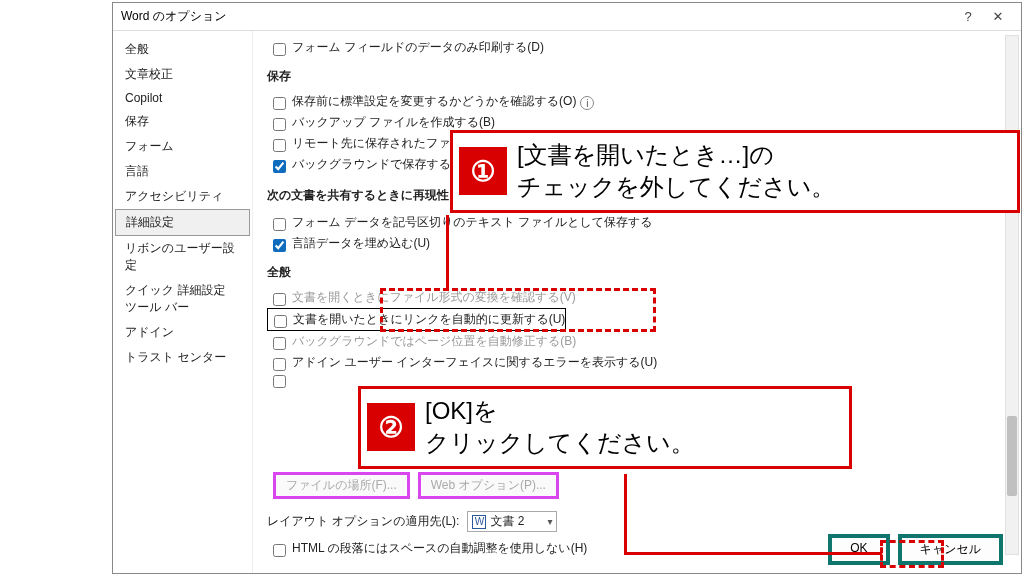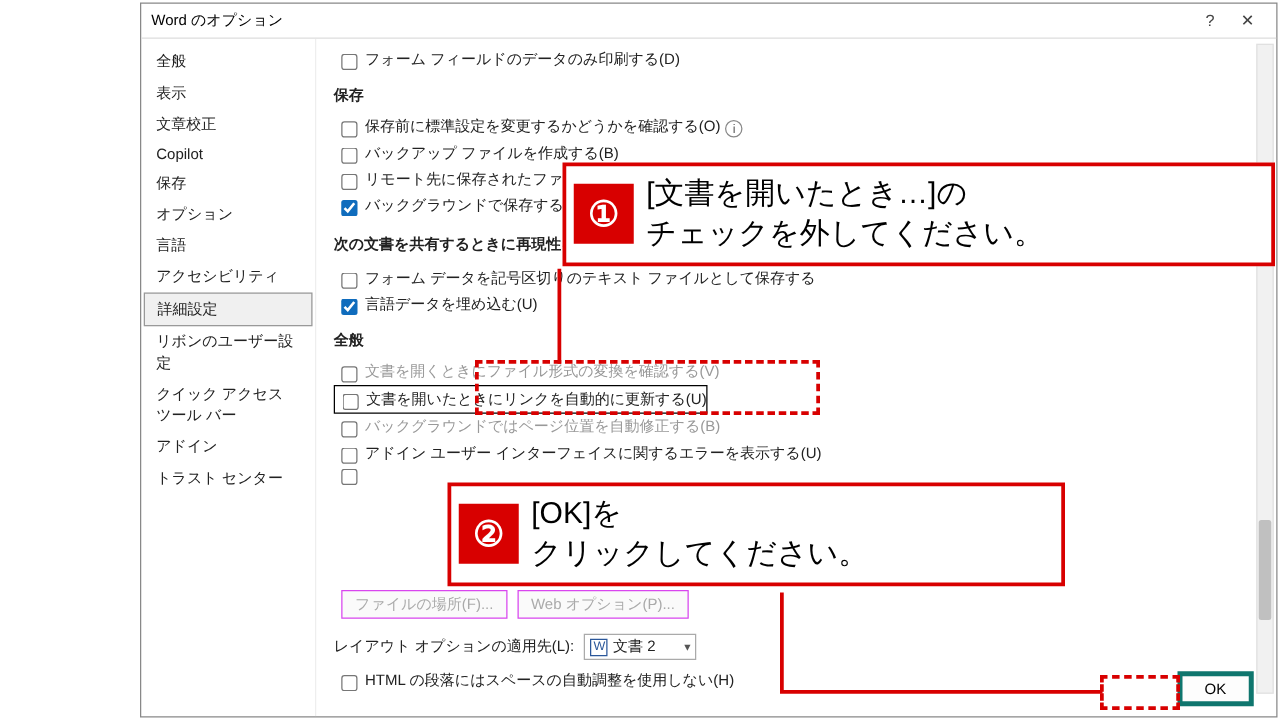--- a/index.html
+++ b/index.html
@@ -12,21 +12,21 @@
 .sidebar { width: 140px; padding: 6px 2px; border-right: 1px solid #eee; }
 .sidebar .item { padding: 4px 10px; font-size: 12px; color: #222; }
 .sidebar .item.sel { border: 1px solid #999; background: #f0f0f0; }
 .content { flex: 1; position: relative; overflow: hidden; padding: 6px 14px 0 14px; }
 .scrollbar { position: absolute; right: 2px; top: 4px; width: 14px; height: 520px; background: #f1f1f1; border: 1px solid #e0e0e0; }
 .scrollbar .thumb { position: absolute; left: 1px; width: 10px; top: 380px; height: 80px; background: #c0c0c0; border-radius: 2px;}
 .row { display: flex; align-items: flex-end; padding: 2px 0 2px 6px; font-size: 12px; color: #222; }
 .row input[type=checkbox]{ width: 13px; height: 13px; margin-right: 6px; accent-color: #0f6cbd; }
 .section-h { font-weight: bold; font-size: 12px; margin: 10px 0 6px 0; color: #222; }
 .help { display:inline-flex; width:14px; height:14px; border:1px solid #888; border-radius:50%; align-items:center; justify-content:center; font-size:10px; color:#555; margin-left:4px;}
-.subbtn { display:inline-block; border:1px solid #d946ef; padding:2px 10px; font-size:12px; color:#aaa; background:#fafafa; margin-right:8px;}
+.subbtn { display:inline-block; border:3px solid #d946ef; padding:2px 10px; font-size:12px; color:#aaa; background:#fafafa; margin-right:8px;}
 .dropdown { display:inline-flex; align-items:center; border:1px solid #aaa; padding:1px 4px; font-size:12px; background:#fff; min-width:90px;}
 .dropdown .wicon { width:14px; height:14px; margin-right:4px; display:inline-flex; align-items:center; justify-content:center; font-size:10px; color:#2b579a; border:1px solid #2b579a; }
 .dropdown .chev { margin-left:auto; font-size:10px; color:#555; padding-left:6px;}
 .footer { position:absolute; right:18px; bottom:8px; display:flex; gap:8px;}
 .footer .btn { border:4px solid #0f766e; padding:3px 18px; font-size:12px; background:#fdfdfd;}
 .callout { position:absolute; border:3px solid #d80000; background:#fff; display:flex; align-items:center; z-index:50;}
 .callout .num { width:48px; height:48px; background:#d80000; color:#fff; display:flex; align-items:center; justify-content:center; font-size:28px; font-weight:bold; margin:6px;}
 .callout .txt { font-size:24px; color:#000; padding:6px 14px 6px 4px; line-height:1.35; white-space:pre-line;}
 .dash-box { position:absolute; border:3px dashed #d80000; z-index:40; pointer-events:none;}
 .leader { position:absolute; background:#d80000; z-index:45;}
@@ -40,30 +40,29 @@
   <div class="titlebar">
     <span class="title">Word のオプション</span>
     <span class="tbtn">?</span>
     <span class="tbtn">✕</span>
   </div>
 
   <div class="body">
 
     <div class="sidebar">
       <div class="item">全般</div>
-      <div class="item">表示</div>
       <div class="item">文章校正</div>
       <div class="item">Copilot</div>
       <div class="item">保存</div>
-      <div class="item">オプション</div>
+      <div class="item">フォーム</div>
       <div class="item">言語</div>
       <div class="item">アクセシビリティ</div>
       <div class="item sel">詳細設定</div>
       <div class="item">リボンのユーザー設定</div>
-      <div class="item">クイック アクセス ツール バー</div>
+      <div class="item">クイック 詳細設定 ツール バー</div>
       <div class="item">アドイン</div>
       <div class="item">トラスト センター</div>
     </div>
 
     <div class="content">
 
       <div class="row">
         <input type="checkbox" style="">
         <span>フォーム フィールドのデータのみ印刷する(D)</span>
       </div>
@@ -148,20 +147,21 @@
         <input type="checkbox" style="">
         <span>HTML の段落にはスペースの自動調整を使用しない(H)</span>
       </div>
 
       <div class="scrollbar">
         <div class="thumb"></div>
       </div>
 
       <div class="footer">
         <span class="btn">OK</span>
+        <span class="btn">キャンセル</span>
       </div>
 
     </div>
   </div>
 </div>
 
 <div class="dash-box" style="left:380px; top:288px; width:276px; height:44px;"></div>
 <div class="dash-box" style="left:880px; top:540px; width:64px; height:28px;"></div>
 
 <div class="leader" style="left:446px; top:215px; width:3px; height:76px;"></div>

